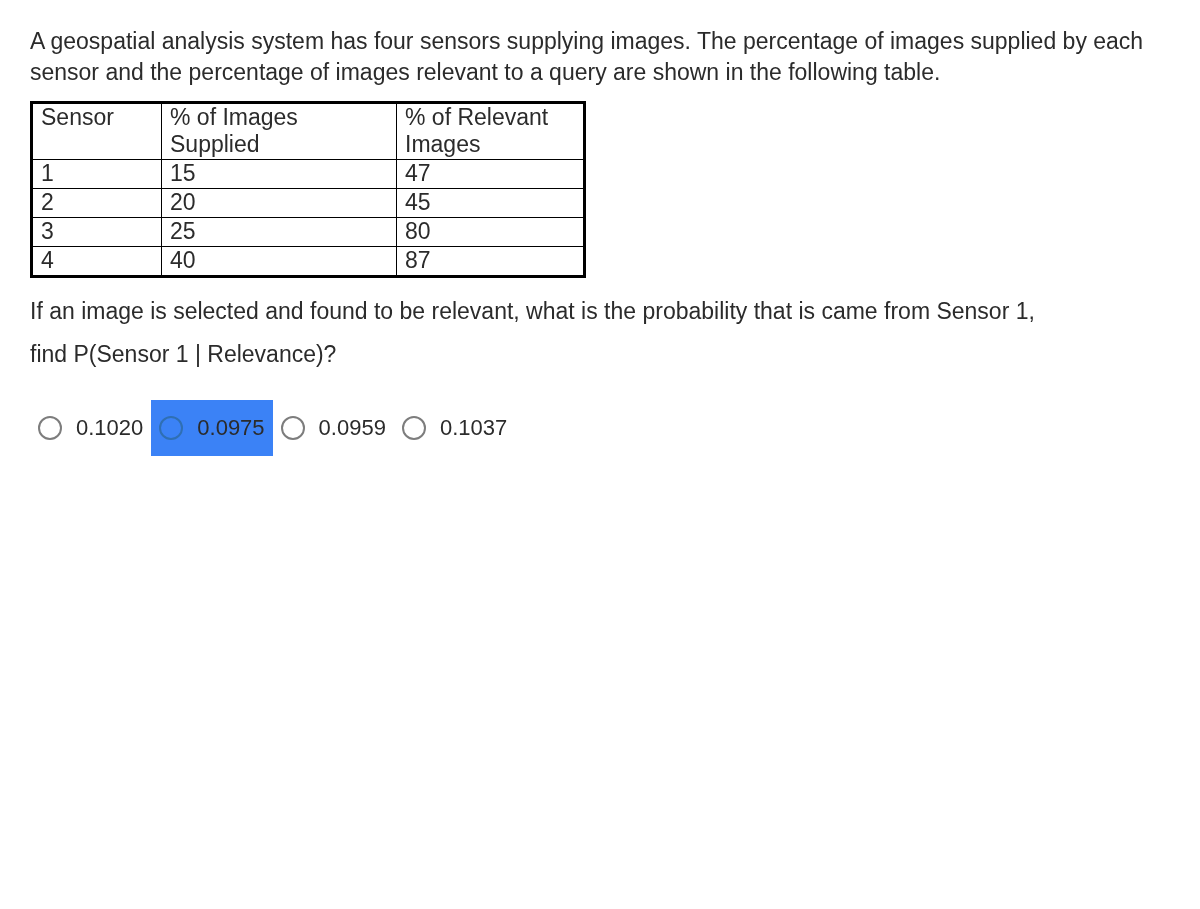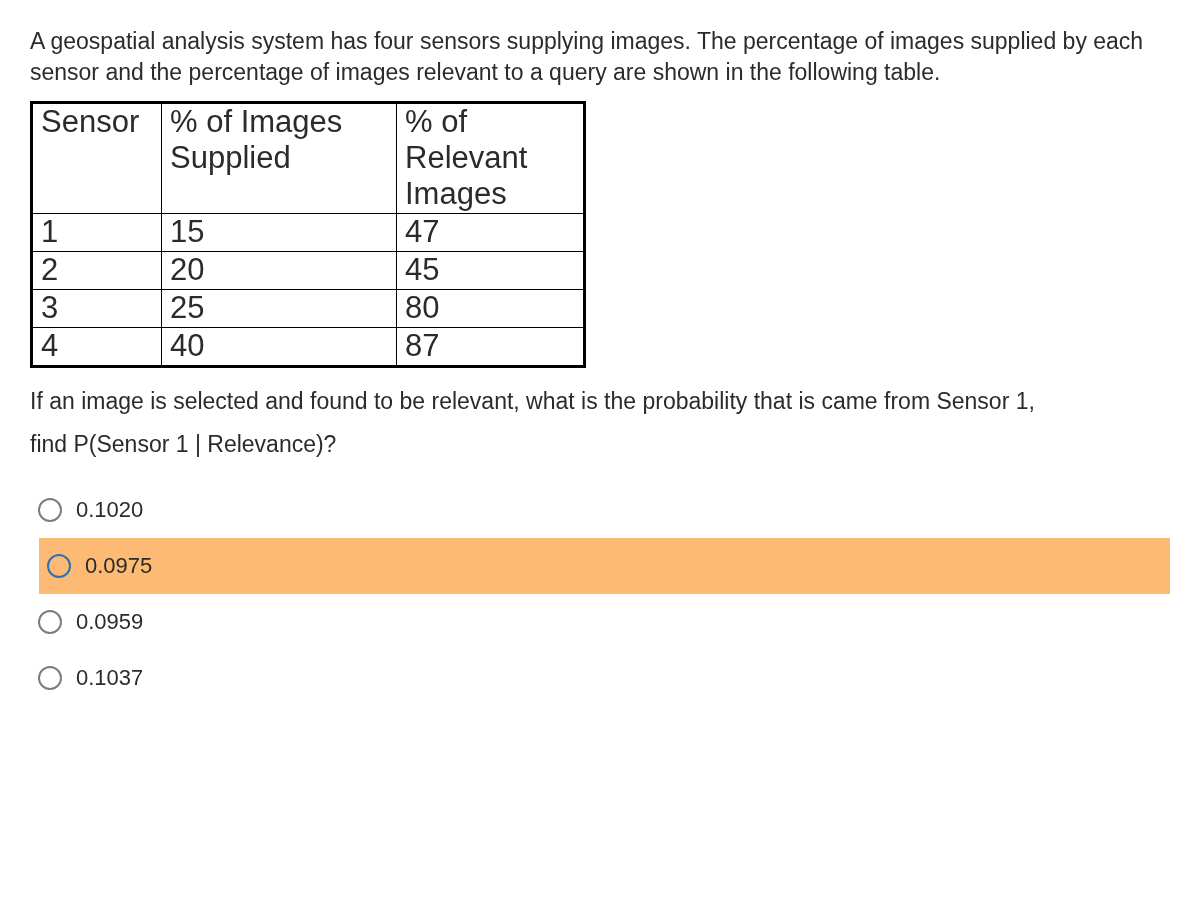--- a/index.html
+++ b/index.html
@@ -15,36 +15,36 @@
   .question-text { line-height: 1.35; margin-bottom: 13px; }
   table.data-table {
     border-collapse: collapse;
     border: 3px solid #000;
     margin-bottom: 18px;
   }
   table.data-table td {
     border: 1px solid #000;
     padding: 0px 20px 1px 8px;
     vertical-align: top;
-    font-size: 31px;
+    font-size: 23px;
   }
   table.data-table tr.hdr td { font-weight: 400; }
   .col-sensor { width: 130px; }
   .col-supplied { width: 235px; }
   .col-relevant { width: 188px; }
   .follow-text { line-height: 1.35; margin-bottom: 14px; }
-  .prompt-text { margin-bottom: 24px; }
-  .options { display: flex; flex-direction: column; }
+  .prompt-text { margin-bottom: 32px; }
+  .options { display: flex; flex-direction: row; }
   .option {
     display: flex;
     align-items: center;
     padding: 15px 8px;
     gap: 14px;
   }
-  .option.hover { background: #fdba74; margin-left: 9px; }
+  .option.hover { background: #3b82f6; }
   .radio {
     width: 24px; height: 24px;
     border: 2.5px solid #7d7d7d;
     border-radius: 50%;
     flex: 0 0 auto;
   }
   .option.hover .radio { border-color: #2f6fb3; border-width: 2.5px; }
   .opt-label { font-size: 22px; }
 </style>
 </head>

